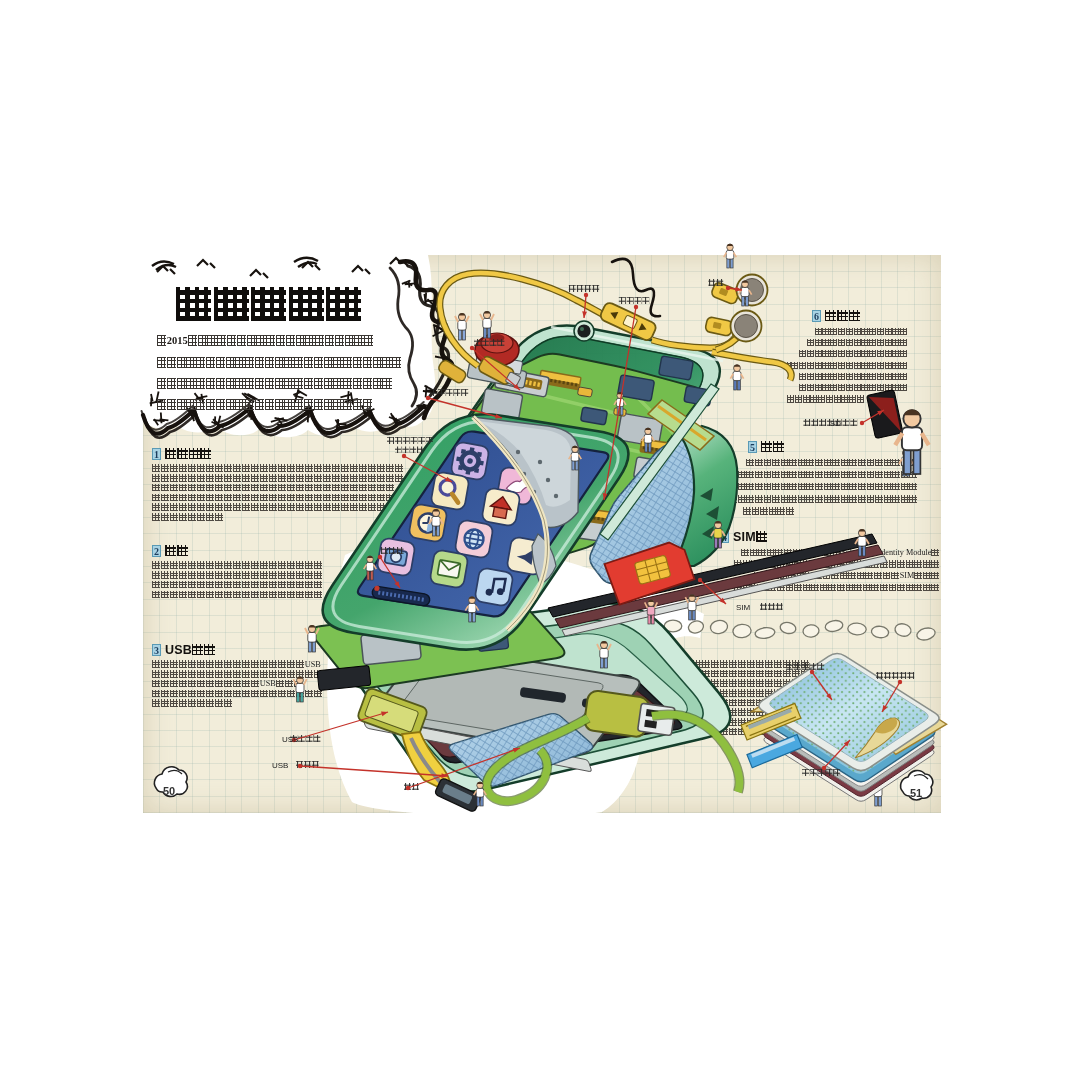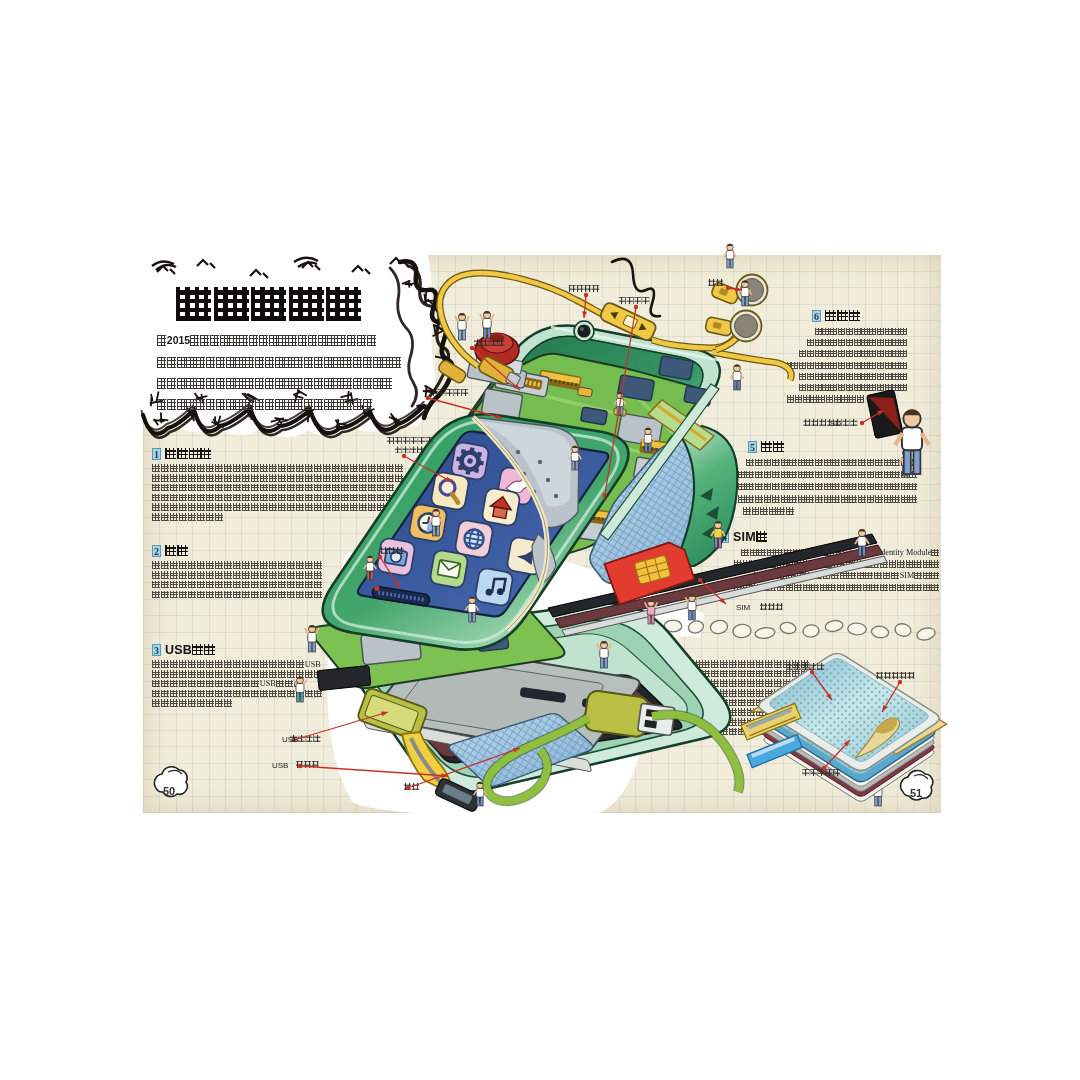--- a/index.html
+++ b/index.html
@@ -9,21 +9,21 @@
  box-shadow:inset 0 0 30px rgba(185,170,135,.45)}
 svg.lay{position:absolute;left:0;top:0}
 .titlerow i.tch{display:inline-block;width:35px;height:34px;margin-right:2.5px;
  background:
  repeating-linear-gradient(90deg,#0f0d0b 0 4.3px,rgba(0,0,0,0) 4.3px 9.4px),
  repeating-linear-gradient(0deg,#0f0d0b 0 4.5px,rgba(0,0,0,0) 4.5px 8.8px);}
 .intro .iline{height:21.4px;line-height:21.4px;white-space:nowrap}
 i.ci{display:inline-block;width:9.3px;height:11px;margin-right:0.5px;vertical-align:middle;
  background:repeating-linear-gradient(0deg,#3a3632 0 0.95px,rgba(0,0,0,0) 0.95px 3.3px),
  repeating-linear-gradient(90deg,#3a3632 0 0.95px,rgba(0,0,0,0) 0.95px 3.6px);}
-.intro .lat{font-family:Liberation Sans, sans-serif;font-size:10.5px;font-weight:bold;vertical-align:middle;color:#1c1916}
+.intro .lat{font-family:Liberation Serif, serif;font-size:10.5px;font-weight:bold;vertical-align:middle;color:#1c1916}
 .shead{height:14px;line-height:14px;margin-bottom:2.5px;white-space:nowrap}
 .shead2{height:14px;line-height:14px;margin-bottom:3px;white-space:nowrap}
 .nbox{display:inline-block;width:9px;height:12.5px;background:#a8d3e4;border:1px solid #5a9ab5;
  color:#1c3c5c;font-family:"Liberation Serif",serif;font-size:10px;font-weight:bold;text-align:center;
  line-height:11.5px;vertical-align:middle;margin-right:4px}
 i.ch{display:inline-block;width:11px;height:11px;margin-right:0.8px;vertical-align:middle;
  background:repeating-linear-gradient(0deg,#14110e 0 1.5px,rgba(0,0,0,0) 1.5px 3.6px),
  repeating-linear-gradient(90deg,#14110e 0 1.5px,rgba(0,0,0,0) 1.5px 3.9px);}
 .shead .lat,.shead2 .lat{font-family:"Liberation Sans",sans-serif;font-size:12.5px;font-weight:bold;color:#14110e;vertical-align:middle;letter-spacing:0.2px}
 .sbody{white-space:nowrap}

